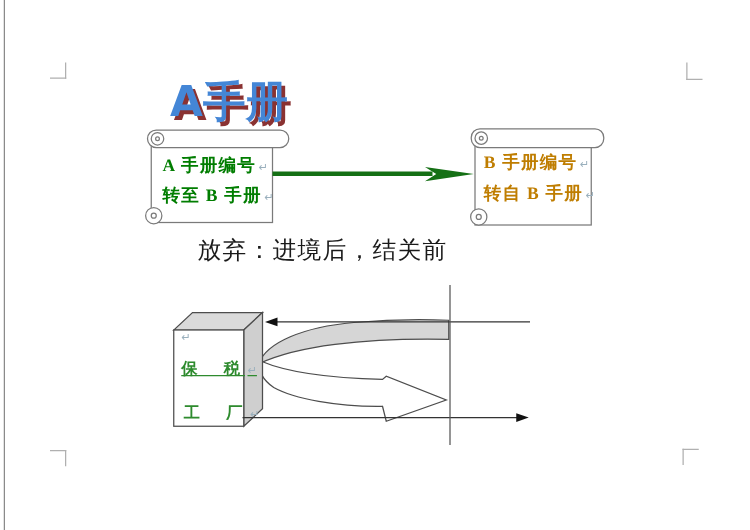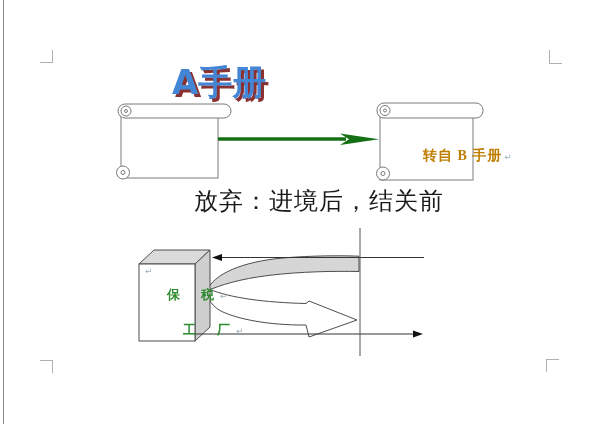--- a/index.html
+++ b/index.html
@@ -5,29 +5,29 @@
   html,body{margin:0;padding:0;background:#fff;}
   .page{position:relative;width:600px;height:424px;background:#ffffff;overflow:hidden;
         font-family:"Liberation Sans",sans-serif;}
   .edge-line{position:absolute;left:3px;top:0;width:1px;height:424px;background:#8a8a8a;}
   .corner{position:absolute;width:12px;height:12px;}
   .corner.tl{left:40px;top:50px;border-right:1px solid #b0b0b0;border-bottom:1px solid #b0b0b0;}
   .corner.tr{left:549px;top:50px;height:13px;border-left:1px solid #b0b0b0;border-bottom:1px solid #b0b0b0;}
   .corner.bl{left:40px;top:360px;border-right:1px solid #b0b0b0;border-top:1px solid #b0b0b0;}
   .corner.br{left:546px;top:359px;border-left:1px solid #b0b0b0;border-top:1px solid #b0b0b0;}
   svg.shapes{position:absolute;left:0;top:0;}
-  .txt{position:absolute;white-space:nowrap;margin-left:36px;}
+  .txt{position:absolute;white-space:nowrap;}
   .wordart{font-weight:bold;font-size:34px;line-height:1;color:#4486d6;
            text-shadow:3px 3px 0 #8a3232;letter-spacing:0px;
            font-family:"DejaVu Sans",sans-serif;}
   .scroll-line{font-family:"Liberation Serif",serif;font-weight:bold;font-size:14px;
                line-height:1;letter-spacing:1px;}
   .a-col{color:#007d00;}
   .b-col{color:#bf7d00;}
-  .caption{font-family:Liberation Mono, monospace;font-size:24px;color:#1a1a1a;
+  .caption{font-family:Liberation Sans, sans-serif;font-size:19px;color:#1a1a1a;
            letter-spacing:1px;line-height:1;}
   .boxtxt{font-family:"Liberation Serif",serif;font-weight:bold;font-size:13px;
           color:#2e8b2e;letter-spacing:4px;line-height:1;}
   .brk{font-size:9px;color:#9ab0bd;font-weight:normal;letter-spacing:0;
        vertical-align:baseline;margin-left:2px;font-family:"DejaVu Sans",sans-serif;}
   .brk.floating{position:absolute;margin:0;}
 </style>
 </head>
 <body>
 
@@ -81,28 +81,37 @@
     </g>
 
     <g>
       <line x1="218" y1="139" x2="346" y2="139" stroke="#157015" stroke-width="3.5"></line>
       <polygon points="340,133.5 379,139.2 340,145 349,139.2" fill="#157015"></polygon>
     </g>
   </svg>
 
   <div class="txt wordart" style="left:136px;top:65px;">A手册</div>
 
+  <div class="txt scroll-line a-col" style="left:130px;top:127px;">
+    <span>A 手册编号</span><span class="brk">↵</span>
+  </div>
+  <div class="txt scroll-line a-col" style="left:130px;top:151px;">
+    <span>转至 B 手册</span><span class="brk">↵</span>
+  </div>
 
+  <div class="txt scroll-line b-col" style="left:387px;top:124px;">
+    <span>B 手册编号</span><span class="brk">↵</span>
+  </div>
   <div class="txt scroll-line b-col" style="left:387px;top:149px;text-align:center;">
     <span>转自 B 手册</span><span class="brk">↵</span>
   </div>
 
   <div class="txt caption" style="left:158px;top:191px;">放弃：进境后，结关前</div>
 
   <span class="brk floating" style="left:145px;top:266px;">↵</span>
-  <div class="txt boxtxt" style="left:131px;top:288px;">
+  <div class="txt boxtxt" style="left:145px;top:288px;text-decoration:underline;">
     <span>保　税</span><span class="brk">↵</span>
   </div>
   <div class="txt boxtxt" style="left:147px;top:323px;">
     <span>工　厂</span><span class="brk">↵</span>
   </div>
 
 </div>
 
 </body></html>

